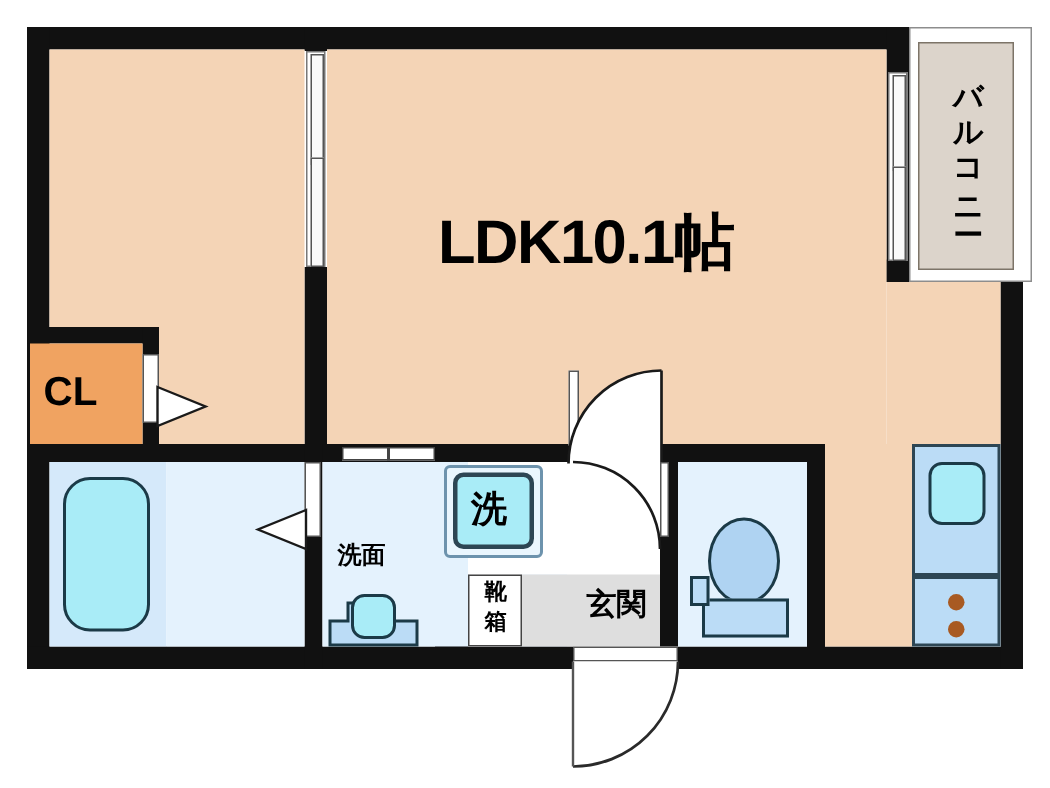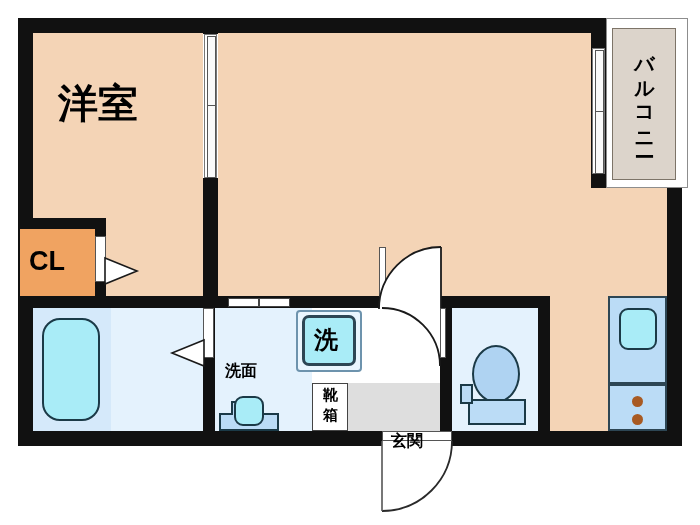--- a/index.html
+++ b/index.html
@@ -40,21 +40,21 @@
     font-weight: bold;
     white-space: nowrap;
     line-height: 1.05;
     letter-spacing: 0px;
   }
   .label-big   { font-size: 40px; }
   .label-ldk   { font-size: 41px; letter-spacing: -1px; }
   .label-cl    { font-size: 27px; }
   .label-sen   { font-size: 24px; }
   .label-senmen{ font-size: 16px; }
-  .label-genkan{ font-size: 16px; margin-top: 40px; }
+  .label-genkan{ font-size: 20px; }
   .label-kutsu {
     font-size: 15px;
     line-height: 1.0;
     text-align: center;
   }
   .label-balcony {
     font-size: 20px;
     writing-mode: vertical-rl;
     text-orientation: upright;
     letter-spacing: 3px;
@@ -269,22 +269,22 @@
   <div class="abs toilet-bowl" style="left:472px; top:345px; width:48px; height:58px;"></div>
   <div class="abs toilet-tank" style="left:468px; top:399px; width:58px; height:26px;"></div>
   <div class="abs toilet-tank" style="left:460px; top:384px; width:13px; height:20px;"></div>
 
   <div class="abs kitchen-unit" style="left:608px; top:296px; width:59px; height:88px;"></div>
   <div class="abs kitchen-sink" style="left:619px; top:308px; width:38px; height:42px;"></div>
   <div class="abs kitchen-unit" style="left:608px; top:384px; width:59px; height:47px;"></div>
   <div class="abs burner" style="left:632px; top:396px; width:11px; height:11px;"></div>
   <div class="abs burner" style="left:632px; top:414px; width:11px; height:11px;"></div>
 
-  <div class="label label-big" style="left:58px; top:82px;">洋室</div>
-
+
+  <div class="label label-ldk" style="left:292px; top:140px;">LDK10.1帖</div>
 
   <div class="label label-cl" style="left:29px; top:247px;">CL</div>
 
   <div class="label label-genkan" style="left:391px; top:393px;">玄関</div>
 
   <div class="label label-kutsu" style="left:323px; top:387px;">靴</div>
   <div class="label label-kutsu" style="left:323px; top:407px;">箱</div>
 
 </div>
 

